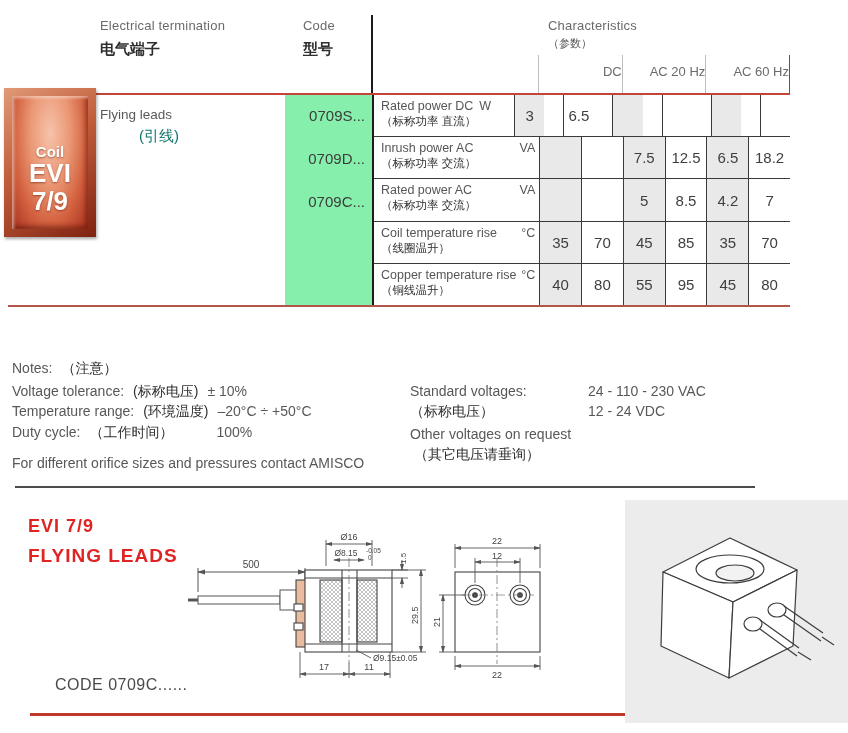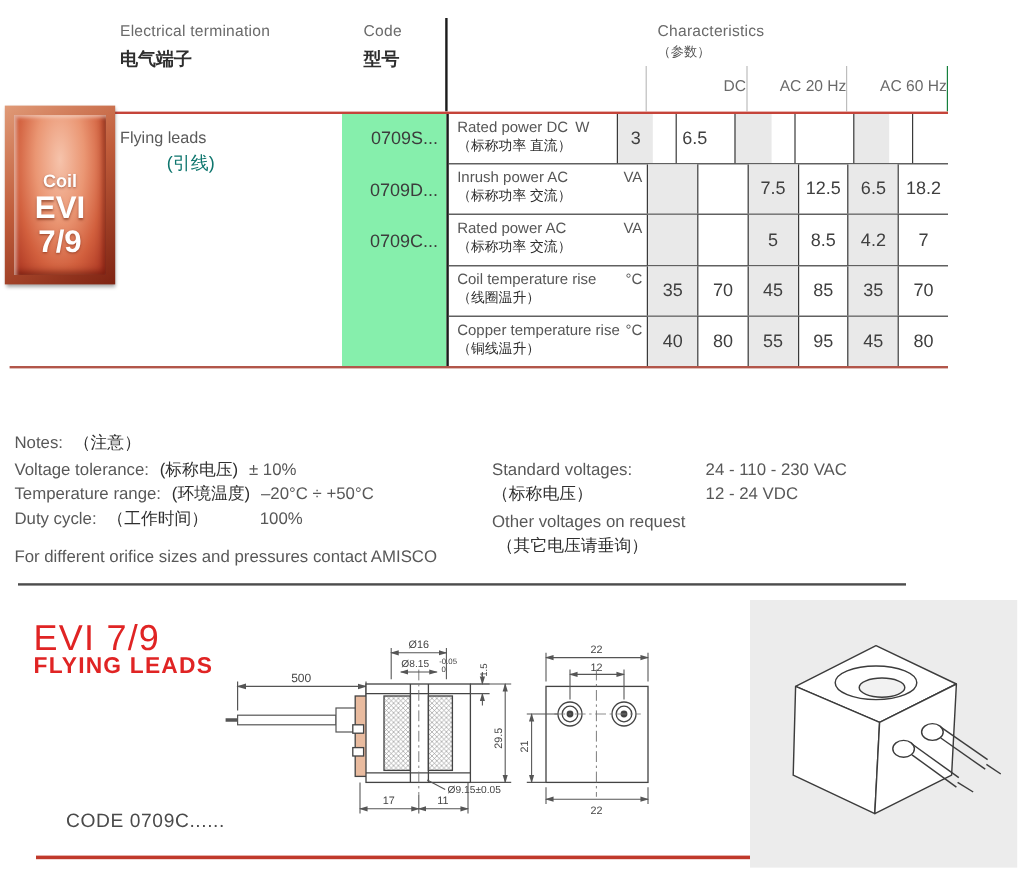--- a/index.html
+++ b/index.html
@@ -62,21 +62,21 @@
   .note-line .zh { color:#2f2f2f; }
   .note-line .val { color:#585858; }
   .gap-wide { margin-left:34px;text-align:center; }
 
   
   .rule-dark { height:2px; background:#4c4c4c; }
   .rule-red { height:3px; background:#c0392b; }
 
   
   .gray-panel { background:#ececec; }
-  .sec-title1 { font-size:30px; font-weight:normal; color:#e02424; letter-spacing:1px; }
+  .sec-title1 { font-size:18px; font-weight:bold; color:#e02424; letter-spacing:1px; }
   .sec-title2 { font-size:19px; font-weight:bold; color:#e02424; letter-spacing:1px; }
   .code-label { font-size:16px; color:#4a4a4a; letter-spacing:.5px; }
 
   svg text { font-family:"Liberation Sans","DejaVu Sans",sans-serif; fill:#444; }
 </style>
 </head>
 <body>
 
 <div class="page">
 

